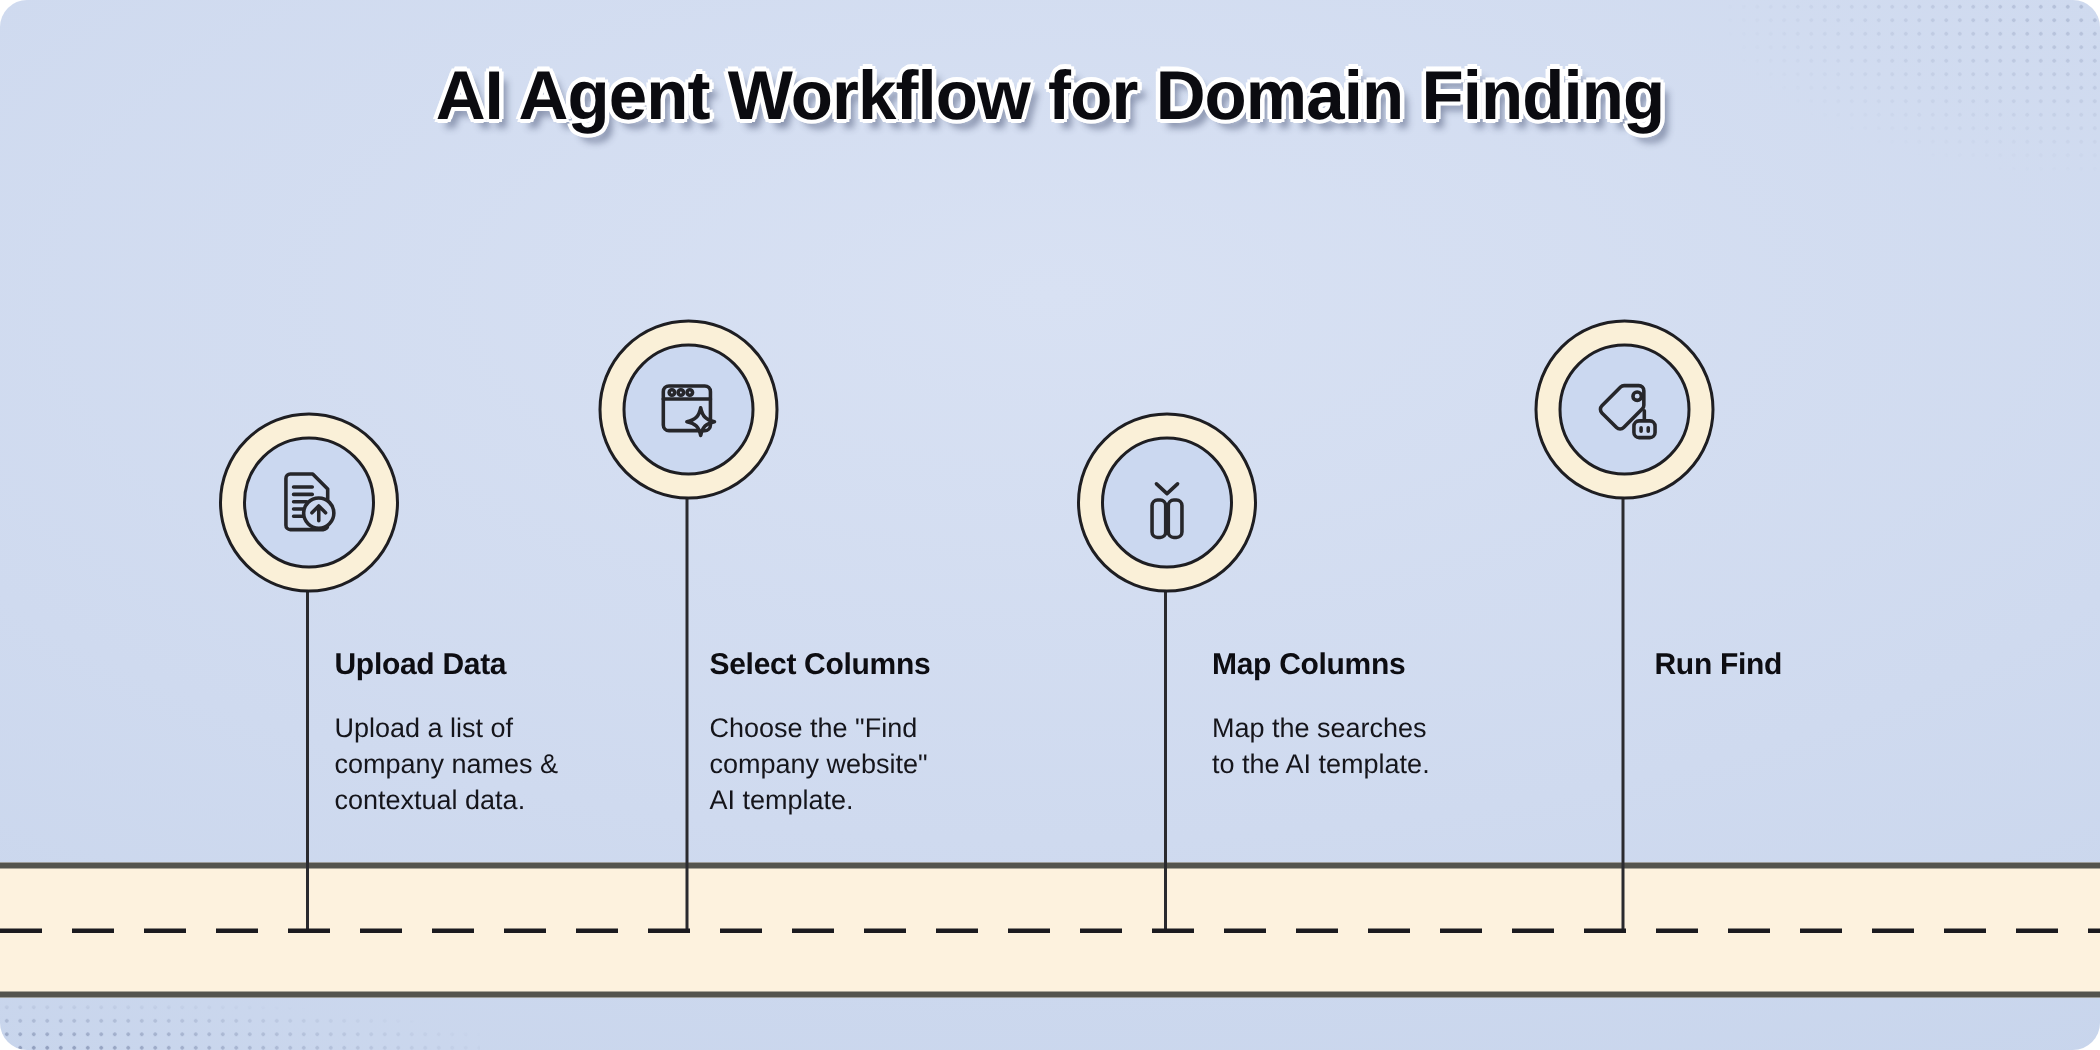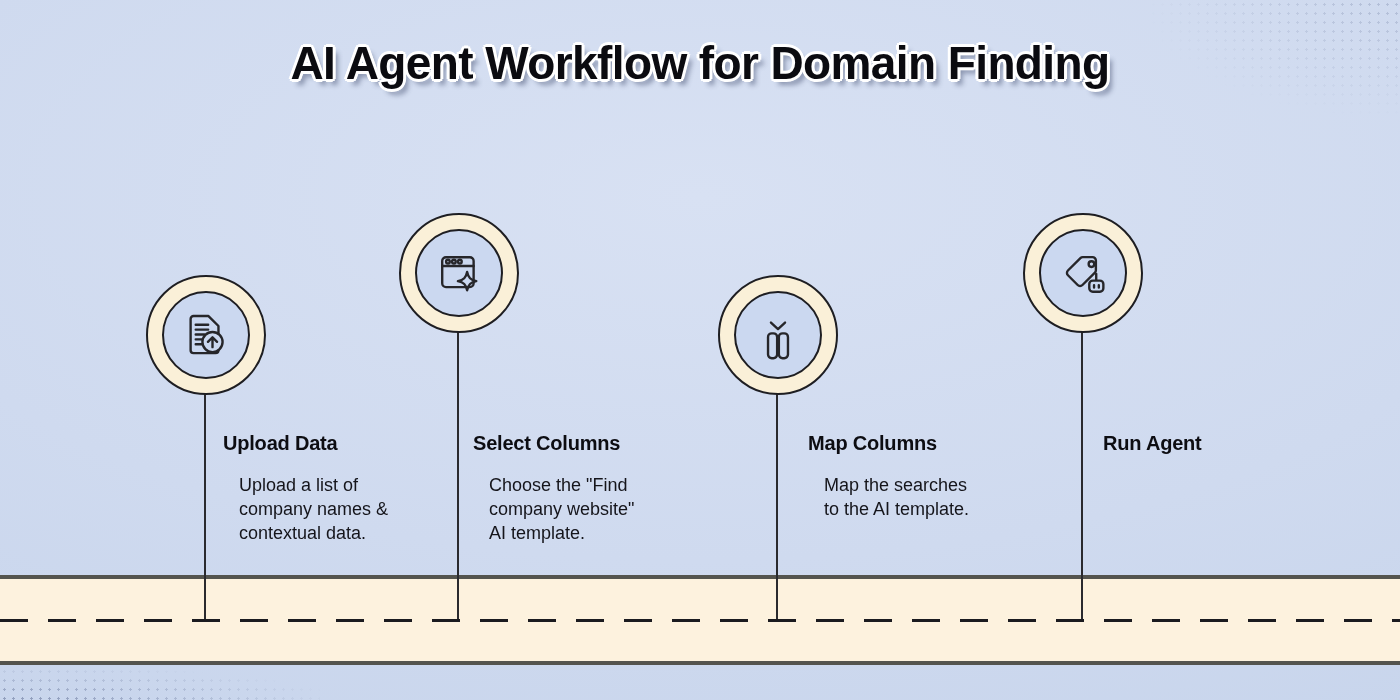--- a/index.html
+++ b/index.html
@@ -2,20 +2,21 @@
 <html><head>
 <meta charset="utf-8">
 <style>
   html,body{margin:0;padding:0;}
   .canvas{
     position:relative;
     width:1400px;height:700px;
     overflow:hidden;
     font-family:"Liberation Sans",sans-serif;
     background:radial-gradient(115% 100% at 50% 28%, #D8E1F3 0%, #CFDAEF 52%, #C5D3EB 100%);
+    border-radius:18px;
   }
   
   .title{
     position:absolute;top:36px;left:0;width:100%;
     margin:0;text-align:center;
     font-size:46px;font-weight:700;letter-spacing:-0.6px;
     color:#0B0B10;
     text-shadow:
       -3px 0 0 #fff, 3px 0 0 #fff, 0 -3px 0 #fff, 0 3px 0 #fff,
       -2px -2px 0 #fff, 2px -2px 0 #fff, -2px 2px 0 #fff, 2px 2px 0 #fff,
@@ -60,21 +61,21 @@
   .ico{fill:none;stroke:#26262A;stroke-width:2.2;stroke-linecap:round;stroke-linejoin:round;}
   .ico-fill{fill:#CBD8F0;stroke:#26262A;stroke-width:2.2;stroke-linecap:round;stroke-linejoin:round;}
   
   .step-text{position:absolute;top:432px;width:250px;z-index:5;}
   .t1{left:223px;} .t2{left:473px;} .t3{left:808px;} .t4{left:1103px;}
   .step-text h2{
     margin:0 0 18px;font-size:20px;font-weight:700;
     color:#0D0D12;letter-spacing:-0.2px;
   }
   .step-text p{
-    margin:16px;font-size:18px;line-height:24px;color:#15151B;
+    margin:0;font-size:18px;line-height:24px;color:#15151B;
     white-space:pre-line;
   }
   
   .corner-dots{
     position:absolute;
     background-image:radial-gradient(circle, rgba(80,95,135,.45) 1px, transparent 1.4px);
     background-size:9px 9px;
     z-index:0;
   }
   .dots-bl{
@@ -163,16 +164,16 @@
     <p>Choose the "Find
 company website"
 AI template.</p>
   </div>
   <div class="step-text t3">
     <h2>Map Columns</h2>
     <p>Map the searches
 to the AI template.</p>
   </div>
   <div class="step-text t4">
-    <h2>Run Agent</h2>
+    <h2>Run Find</h2>
   </div>
 
 </div>
 
 </body></html>

